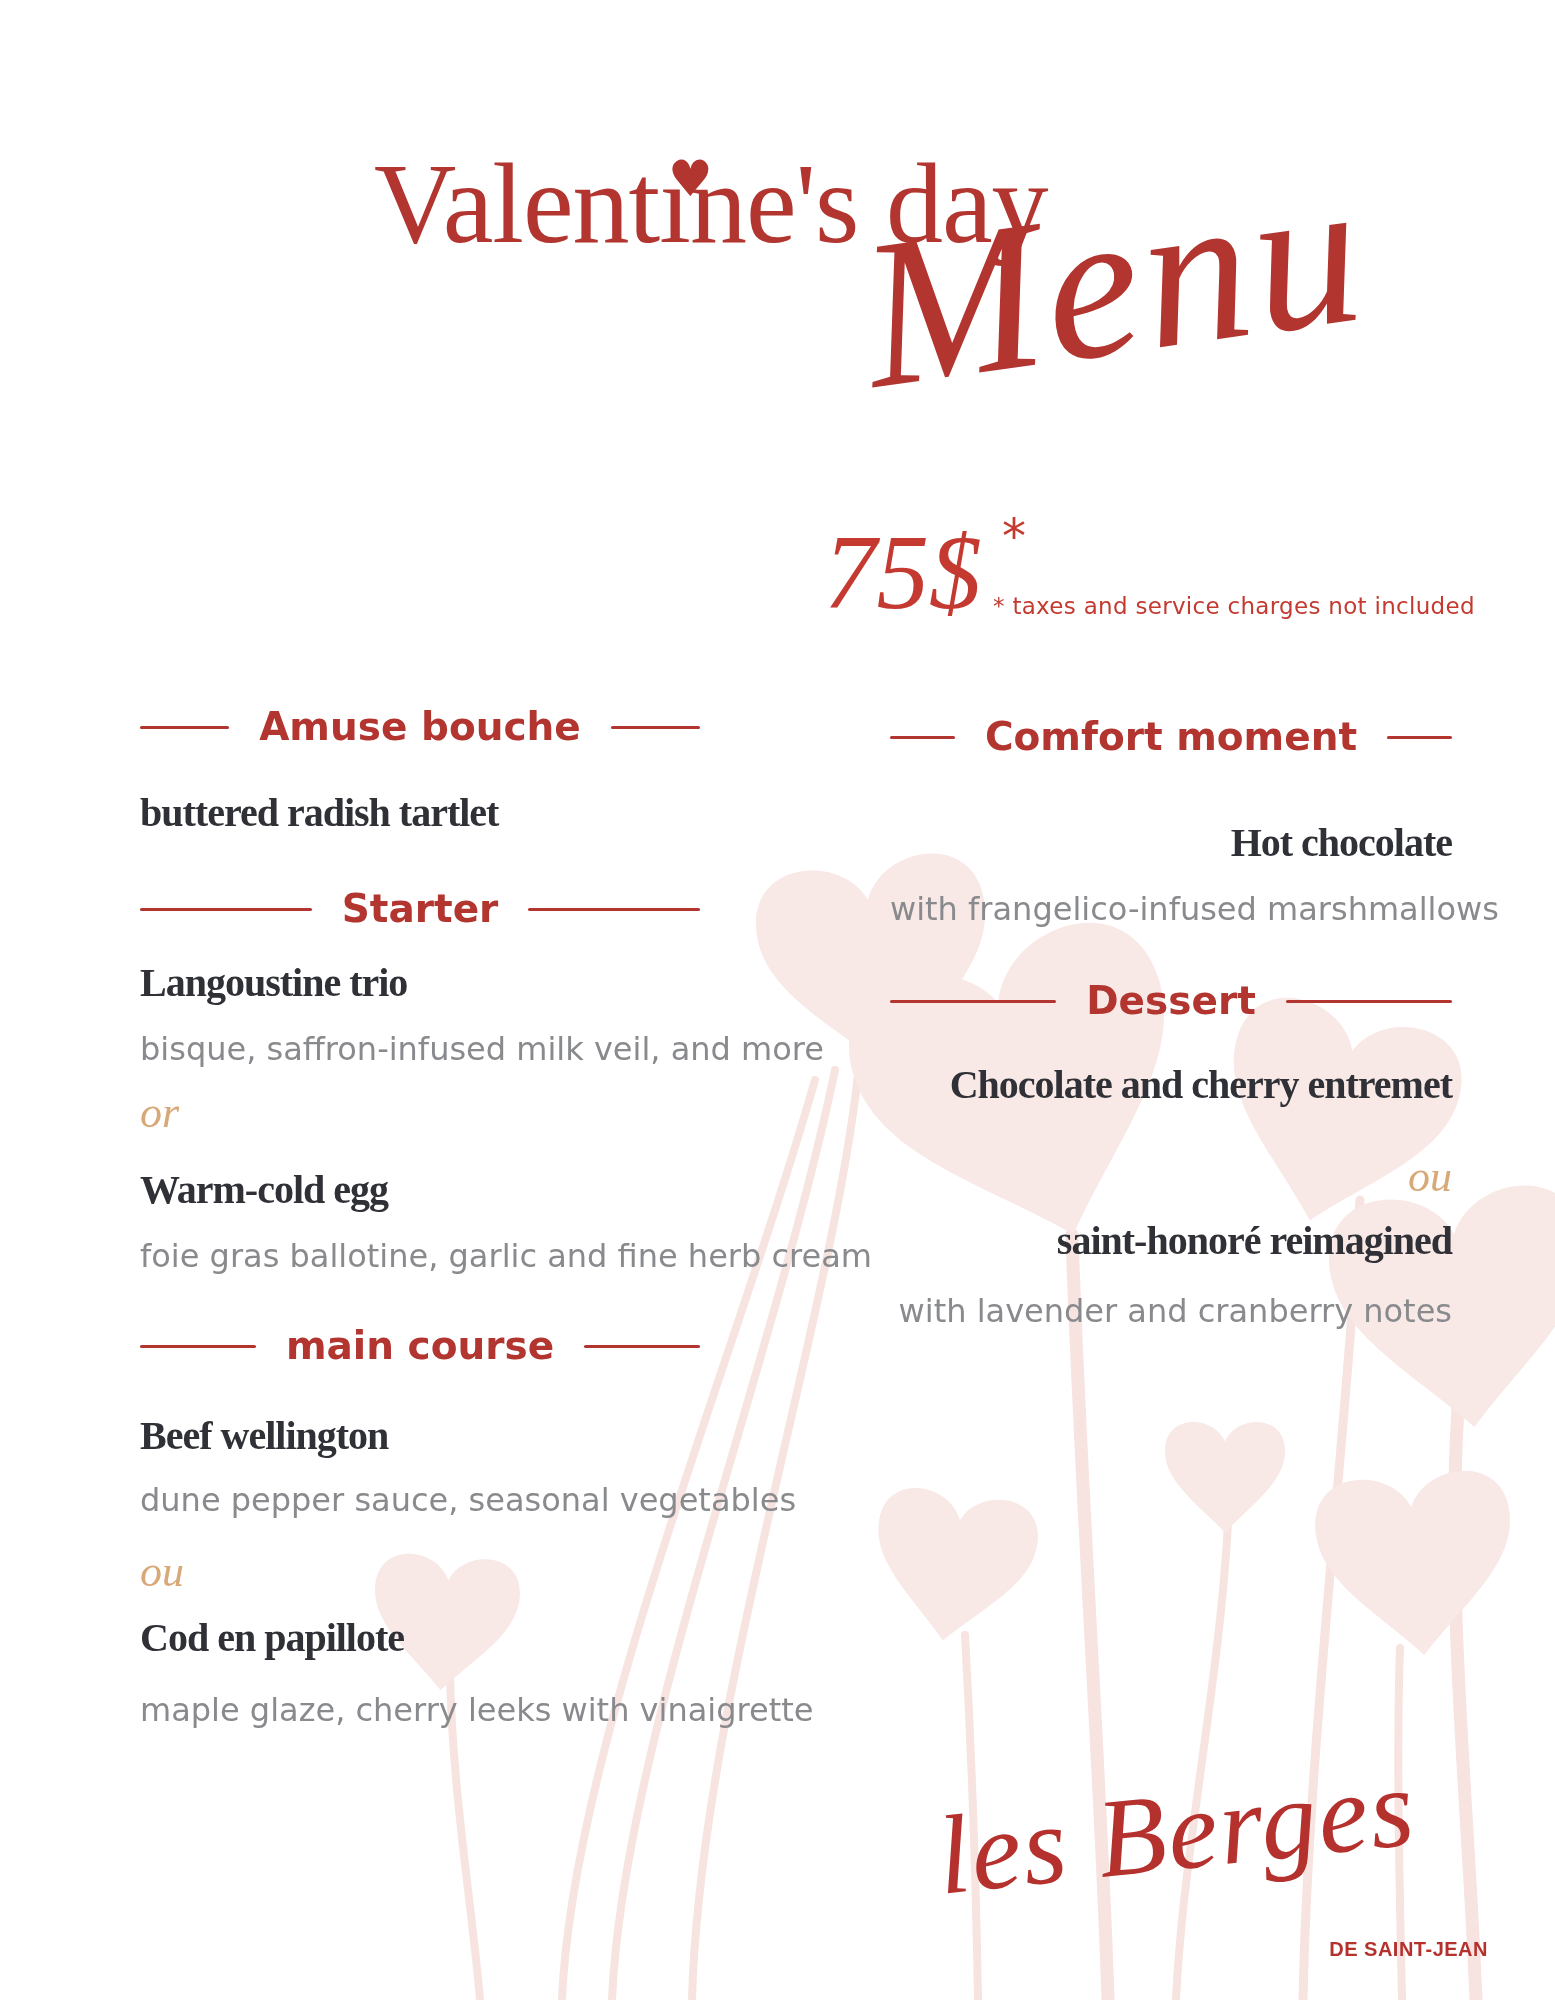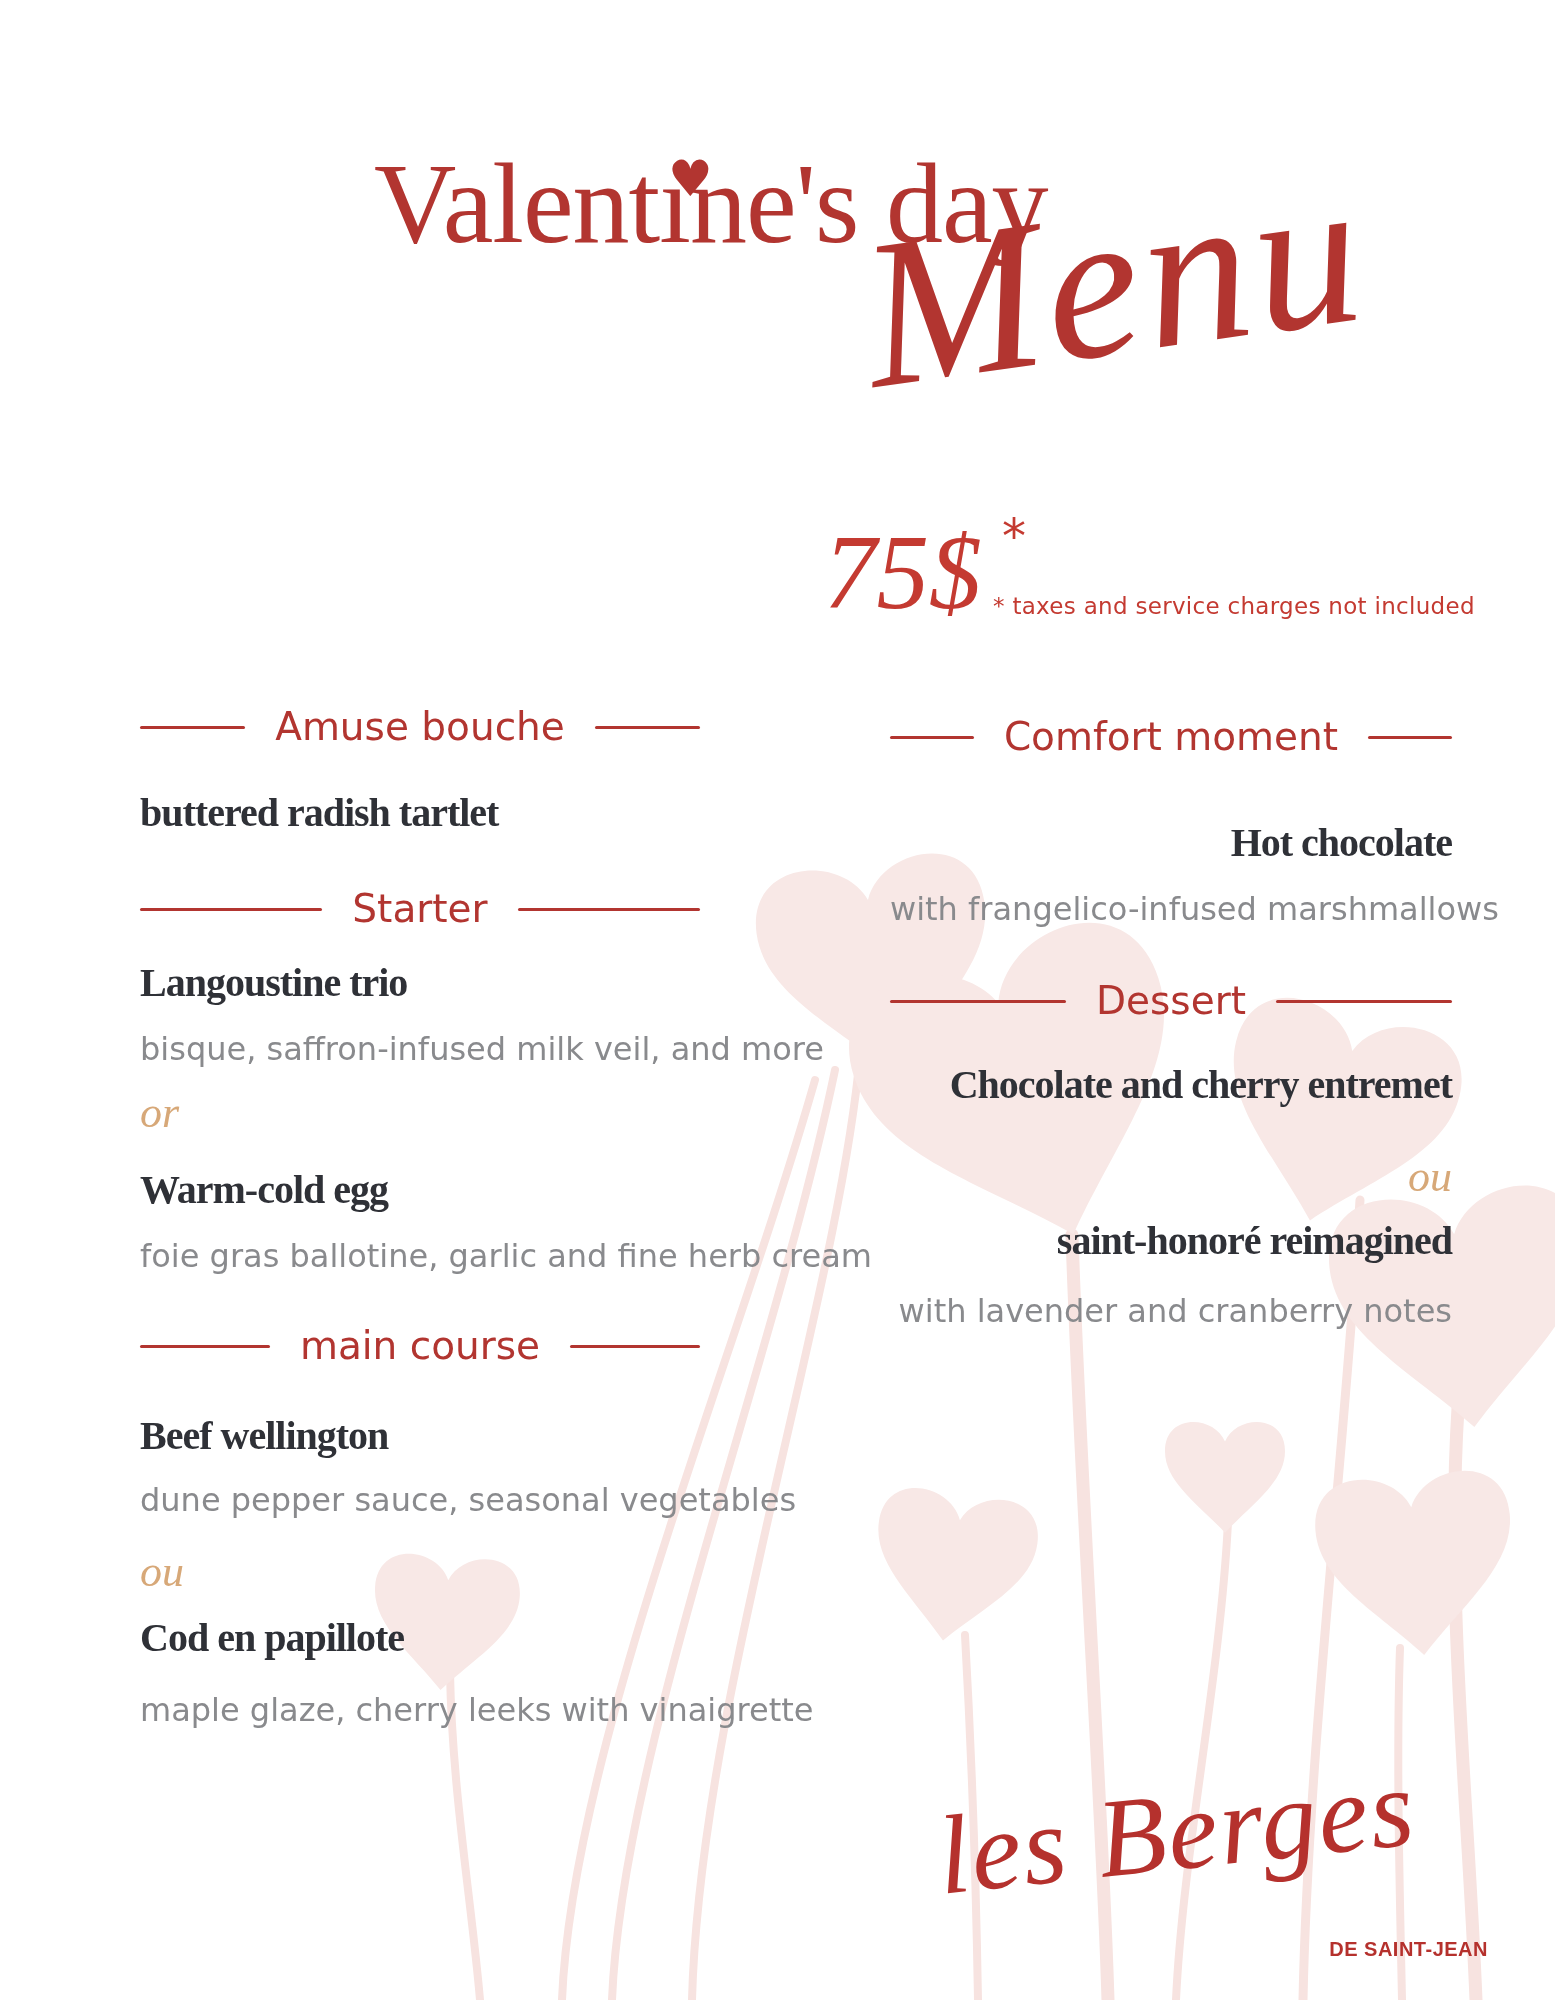--- a/index.html
+++ b/index.html
@@ -32,21 +32,21 @@
          font-size:105px;line-height:1;color:var(--price_red);}
   .price-asterisk{left:1002px;top:512px;font-size:48px;line-height:1;color:var(--price_red);}
   .price-note{left:993px;top:592px;font-size:23px;line-height:1.3;color:var(--price_red);
          letter-spacing:0.3px;white-space:nowrap;}
 
   .col{display:flex;flex-direction:column;}
   .col-left{left:140px;top:700px;width:560px;}
   .col-right{left:890px;top:710px;width:562px;text-align:right;}
 
   .section-header{display:flex;align-items:center;gap:30px;height:44px;}
-  .section-title{font-size:39px;font-weight:400;line-height:44px;color:var(--accent_red);
+  .section-title{font-size:39px;font-weight:700;line-height:44px;color:var(--accent_red);
          white-space:nowrap;}
   .rule{flex:1;height:3px;background:var(--accent_red);border-radius:2px;}
 
   .dish-name{font-family:"Liberation Serif",serif;font-weight:700;font-size:40px;
          line-height:48px;letter-spacing:-1px;color:var(--item_dark);white-space:nowrap;}
   .dish-desc{font-size:32px;line-height:36px;color:var(--desc_gray);white-space:nowrap;}
   .or-divider{font-family:"Liberation Serif",serif;font-style:italic;font-size:44px;
          line-height:40px;color:var(--or_tan);}
 
   .logo-script{left:938px;top:1800px;font-family:"Liberation Serif",serif;font-style:italic;

